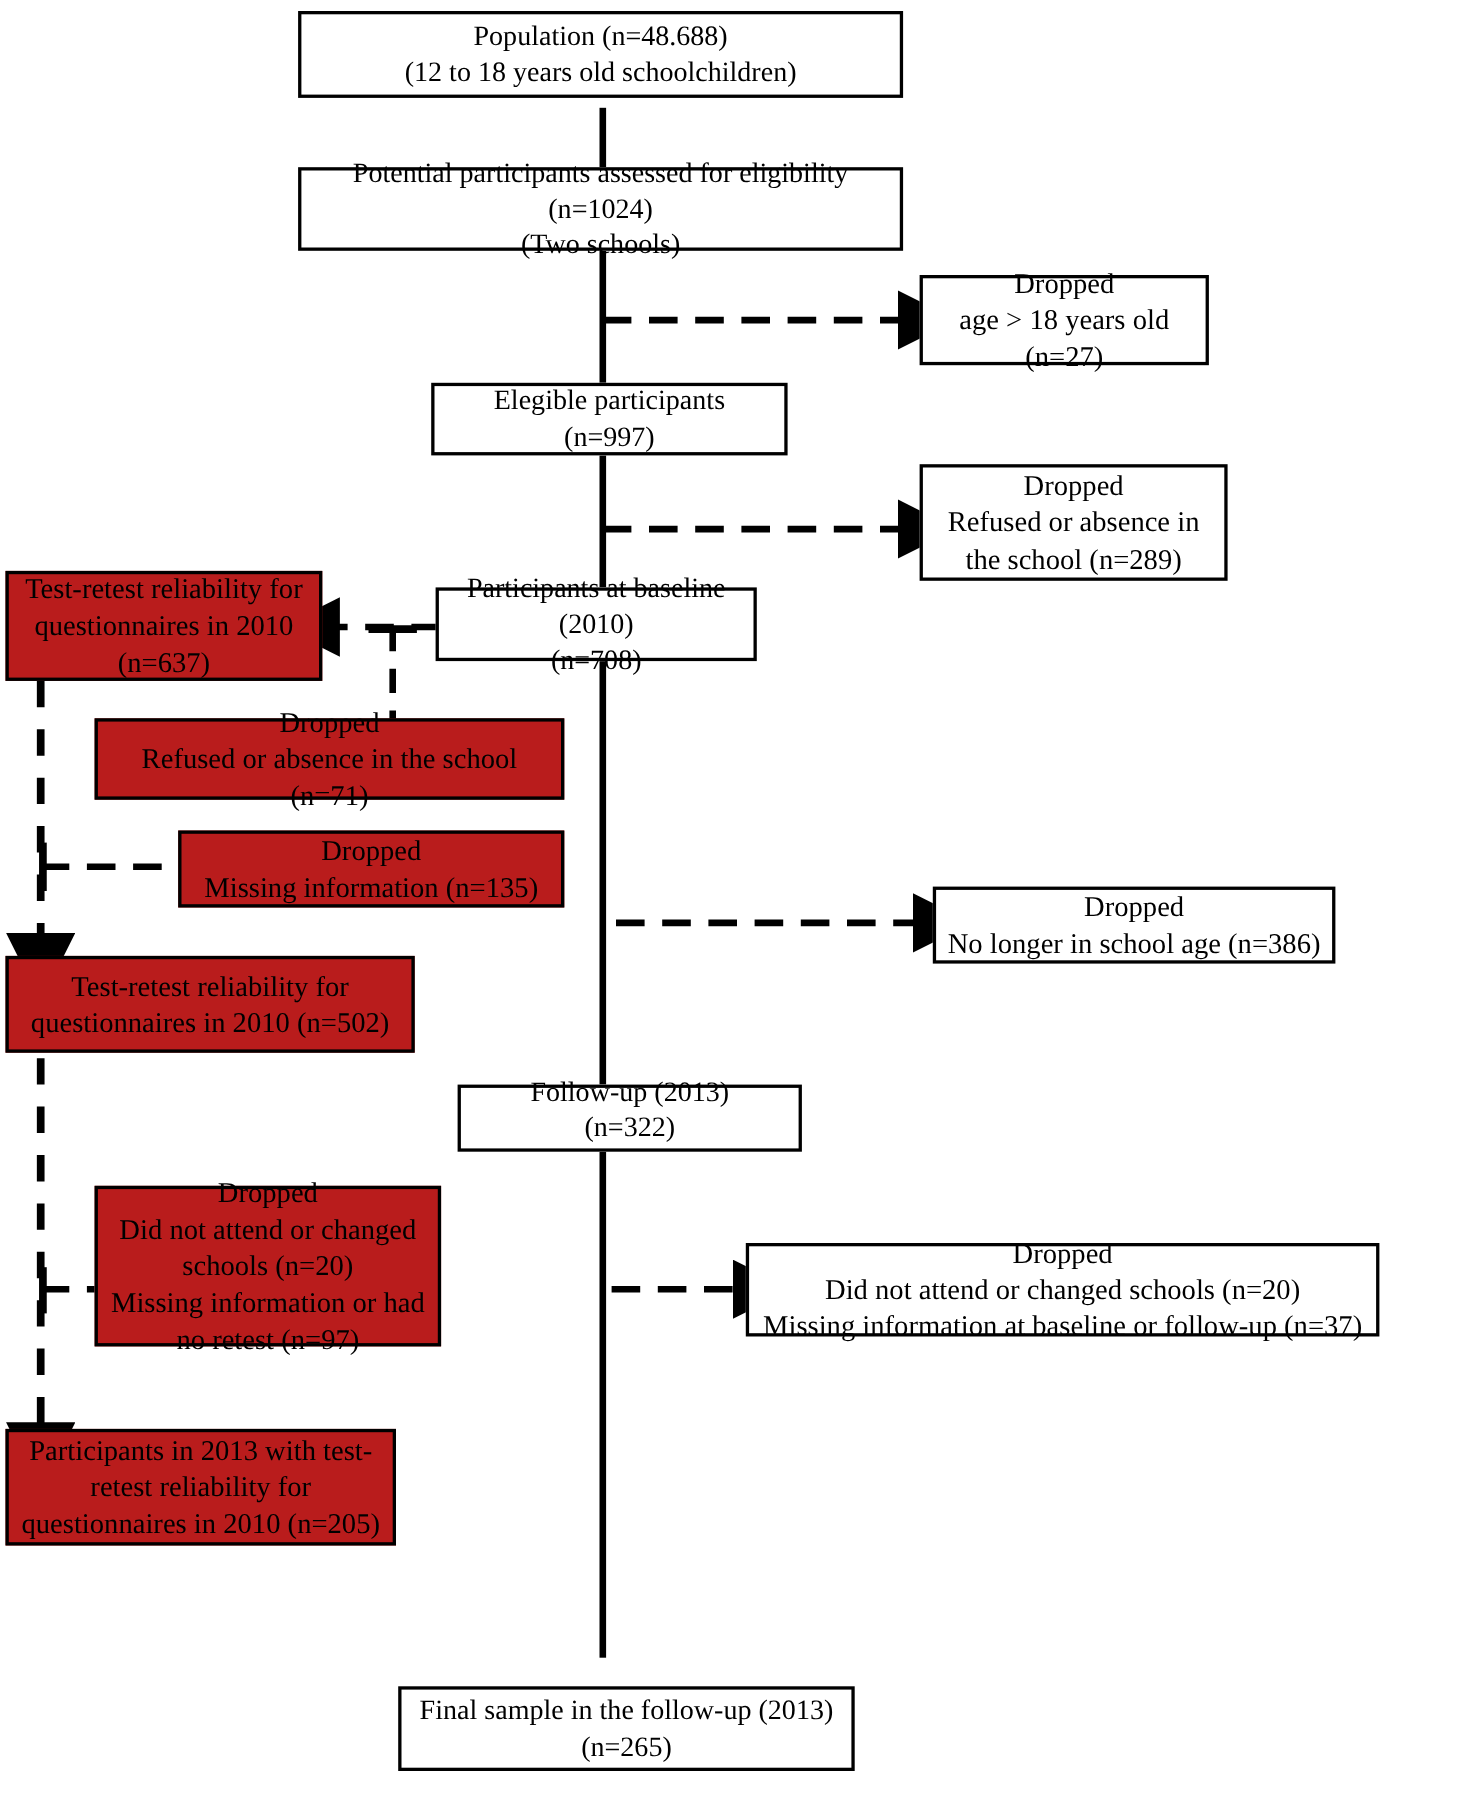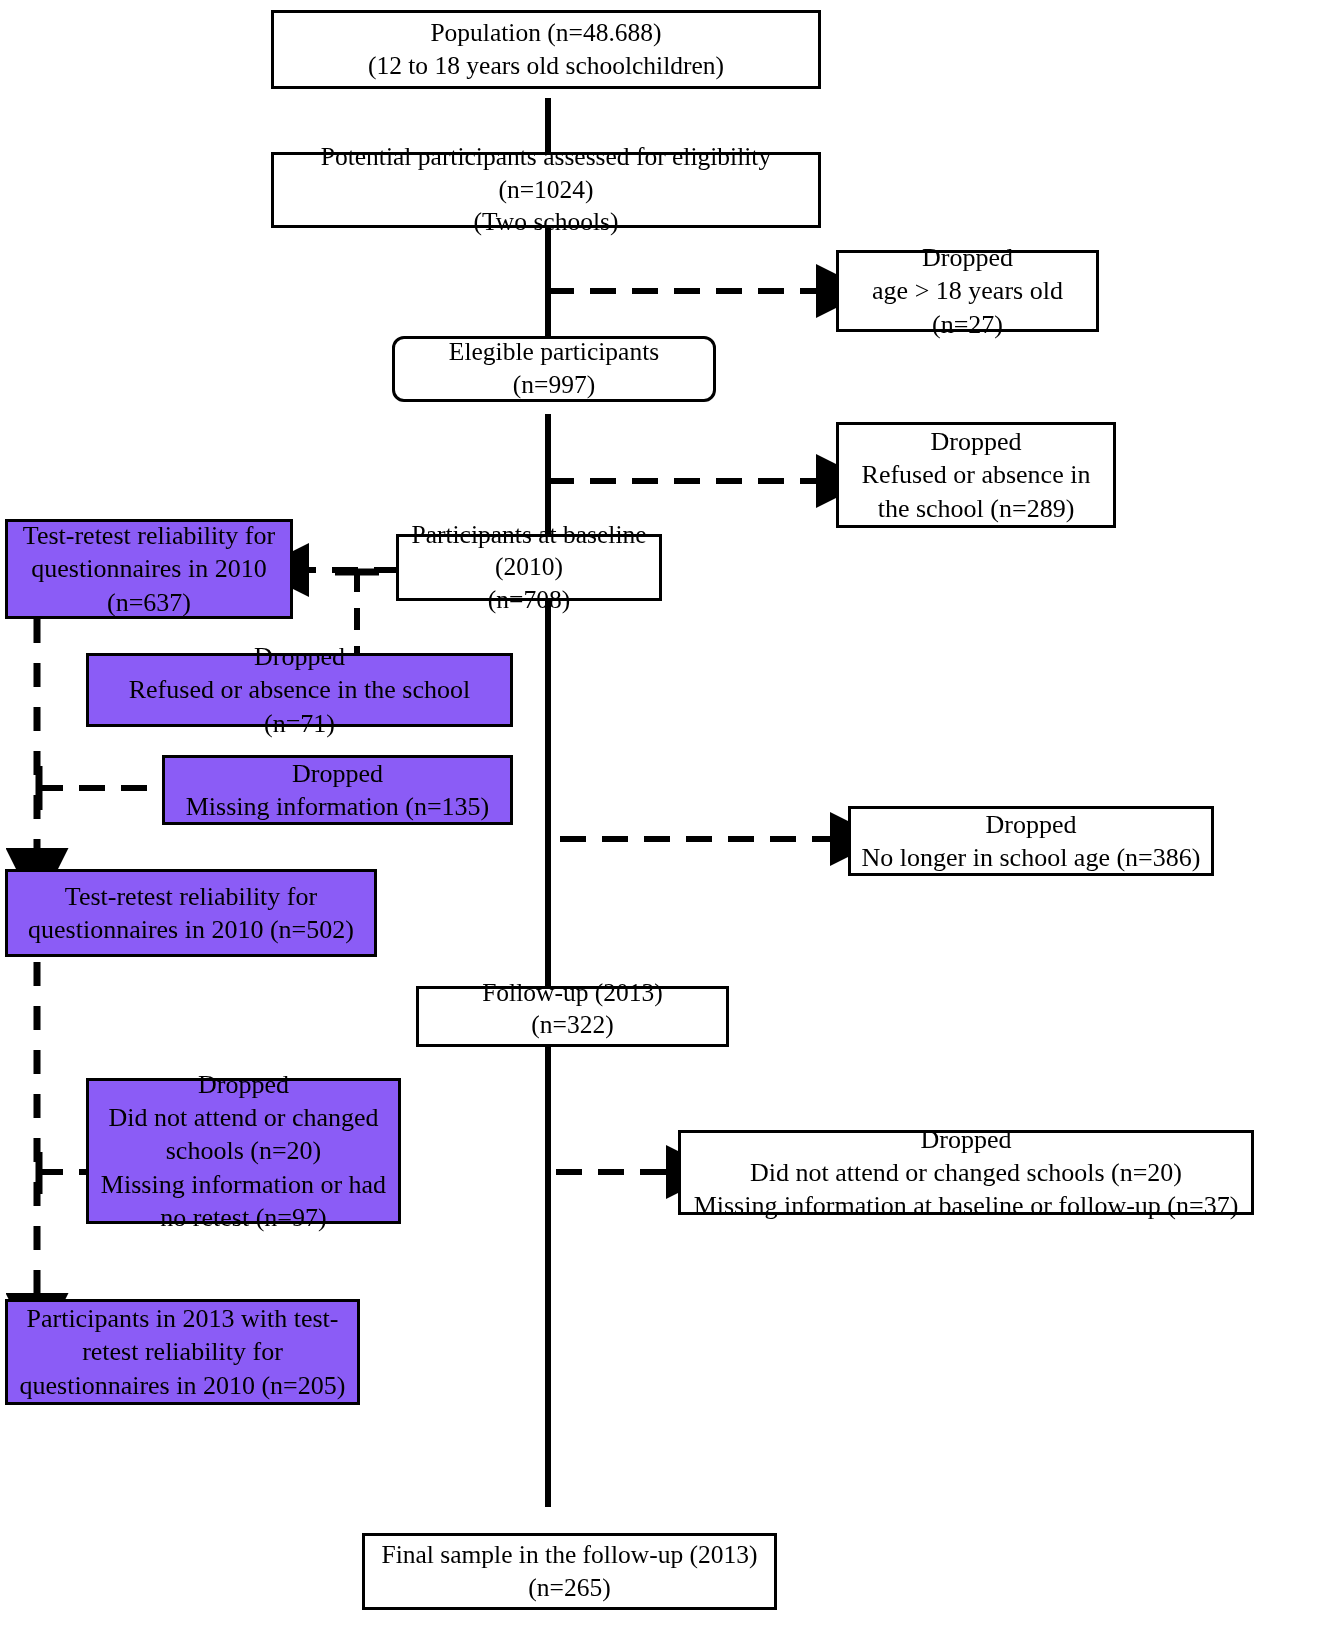--- a/index.html
+++ b/index.html
@@ -23,21 +23,21 @@
     display: flex;
     align-items: center;
     justify-content: center;
     text-align: center;
     color: #000000;
     line-height: 1.28;
     white-space: pre-line;
     padding: 2px 6px;
   }
   .node.shaded {
-    background: #8b5cf6;
+    background: #b91c1c;
   }
   .node .txt {
     display: block;
     width: 100%;
     white-space: pre-line;
   }
   .f26 { font-size: 25.5px; }
   .f25 { font-size: 26px; }
 
   
@@ -114,32 +114,32 @@
     <span class="txt">Potential participants assessed for eligibility (n=1024)
 (Two schools)</span>
   </div>
 
   <div class="node f25" style="left:836px; top:250px; width:263px; height:82px;">
     <span class="txt">Dropped
 age &gt; 18 years old
 (n=27)</span>
   </div>
 
-  <div class="node f26" style="left:392px; top:336px; width:324px; height:66px;border-radius:12px;">
+  <div class="node f26" style="left:392px; top:348px; width:324px; height:66px;">
     <span class="txt">Elegible participants
 (n=997)</span>
   </div>
 
   <div class="node f25" style="left:836px; top:422px; width:280px; height:106px;">
     <span class="txt">Dropped
 Refused or absence in
 the school (n=289)</span>
   </div>
 
-  <div class="node f26" style="left:396px; top:534px; width:266px; height:67px;">
+  <div class="node f26" style="left:396px; top:534px; width:292px; height:67px;">
     <span class="txt">Participants at baseline (2010)
 (n=708)</span>
   </div>
 
   <div class="node shaded f25" style="left:5px; top:519px; width:288px; height:100px;">
     <span class="txt">Test-retest reliability for
 questionnaires in 2010
 (n=637)</span>
   </div>
 

